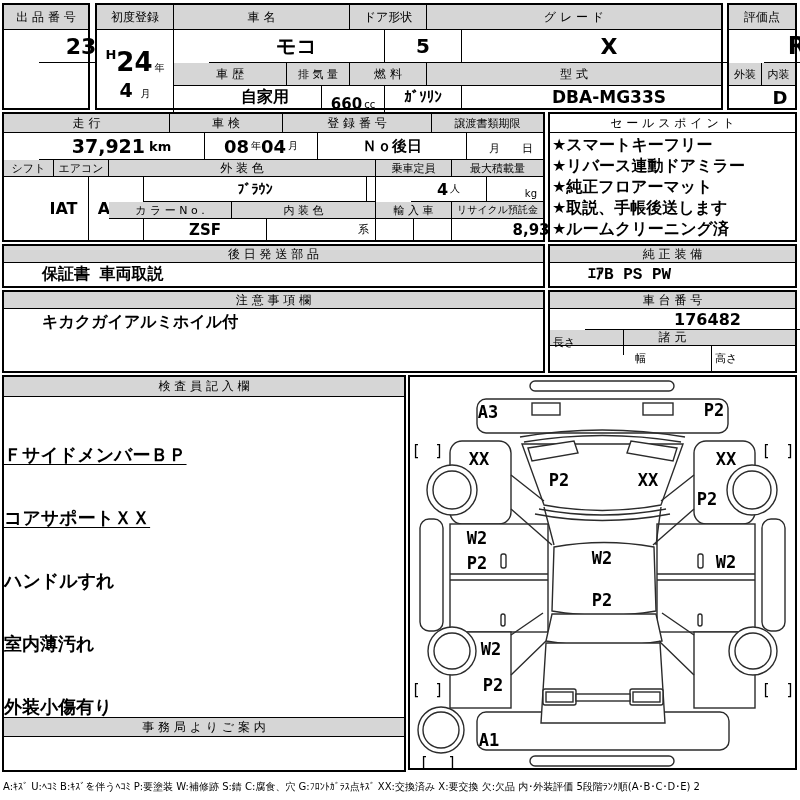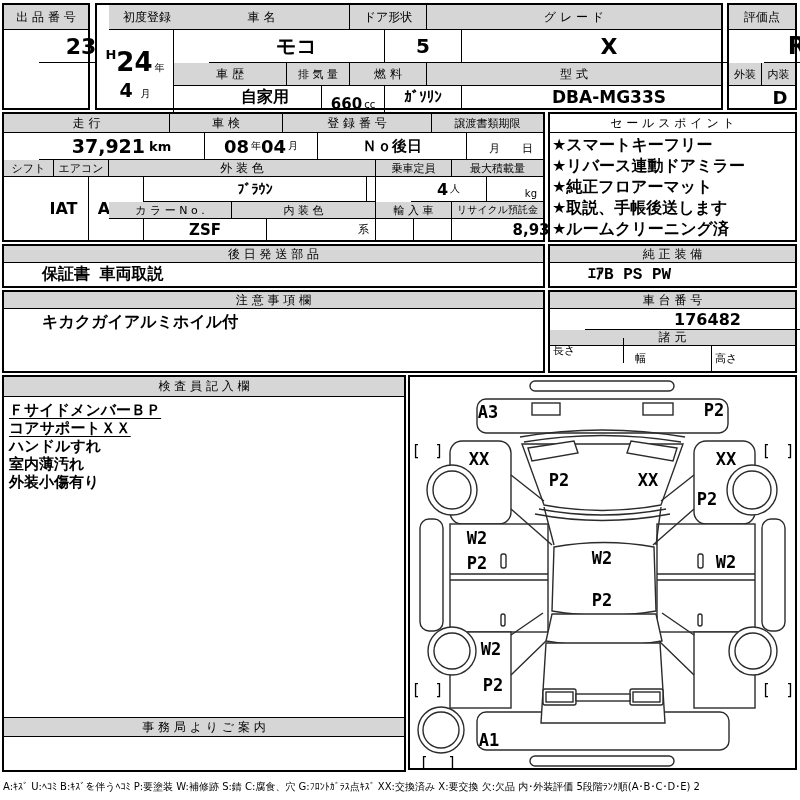--- a/index.html
+++ b/index.html
@@ -8,21 +8,21 @@
   .box{position:absolute;border:2px solid #000;box-sizing:border-box;background:#fff;}
   .c{position:absolute;box-sizing:border-box;display:flex;align-items:center;justify-content:center;
      white-space:nowrap;overflow:hidden;}
   .h{background:#d6d6d6;font-size:12px;font-weight:normal;}
   .bR{border-right:1px solid #000;} .bB{border-bottom:1px solid #000;} .bT{border-top:1px solid #000;}
   .val{font-weight:bold;margin-left:35px;}
   .unit{font-size:10px;font-weight:normal;margin-left:2px;}
   .left{justify-content:flex-start;padding-left:3px;font-family:Liberation Mono, monospace;}
   .right{justify-content:flex-end;padding-right:6px;}
   .sp-line{font-size:16px;font-weight:bold;line-height:21px;padding-left:2px;white-space:nowrap;}
-  .insp-line{font-size:15px;font-weight:bold;line-height:18px;padding-left:5px;white-space:nowrap;}
+  .insp-line{font-size:18px;font-weight:bold;line-height:18px;white-space:nowrap;margin-top:45px;}
   .insp-underline{text-decoration:underline;text-underline-offset:3px;}
   .legend{position:absolute;left:3px;top:780px;width:795px;font-size:10px;white-space:nowrap;
           letter-spacing:0;color:#000;}
   svg .ln{fill:none;stroke:#2b2b2b;stroke-width:1.4;}
   svg .wh{fill:#fff;stroke:#2b2b2b;stroke-width:1.4;}
   .dg-code{font-family:"DejaVu Sans Mono","Liberation Mono",monospace;font-size:17px;font-weight:bold;
            fill:#000;text-anchor:middle;dominant-baseline:central;}
   .dg-bracket{font-family:"DejaVu Sans Mono","Liberation Mono",monospace;font-size:15px;fill:#000;
            text-anchor:middle;dominant-baseline:central;}
 </style>
@@ -31,21 +31,21 @@
 
 <div id="sheet">
 
   <div class="box" style="left:2px;top:3px;width:88px;height:107px">
     <div class="c h bB" style="left:0;top:0;width:84px;height:25px">出 品 番 号</div>
     <div class="c val bB" style="left:0;top:25px;width:84px;height:33px;font-size:22px">23</div>
     <div class="c" style="left:0;top:58px;width:84px;height:45px"></div>
   </div>
 
   <div class="box" style="left:95px;top:3px;width:628px;height:107px">
-    <div class="c h bR bB" style="left:12px;top:0;width:77px;height:25px">初度登録</div>
+    <div class="c h bR bB" style="left:0;top:0;width:77px;height:25px">初度登録</div>
     <div class="c bR" style="left:0;top:25px;width:77px;height:88px;flex-direction:column">
       <div style="font-weight:bold">
         <span style="font-size:13px;vertical-align:top">H</span><span style="font-size:26px">24</span><span class="unit">年</span>
       </div>
       <div style="font-weight:bold;margin-top:2px">
         <span style="font-size:19px">4</span> <span class="unit">月</span>
       </div>
     </div>
     <div class="c h bR bB" style="left:77px;top:0;width:176px;height:25px">車 名</div>
     <div class="c val bR bB" style="left:77px;top:25px;width:176px;height:33px;font-size:20px">モコ</div>
@@ -144,21 +144,21 @@
   </div>
 
   <div class="box" style="left:2px;top:290px;width:543px;height:83px">
     <div class="c h bB" style="left:0;top:0;width:539px;height:17px">注 意 事 項 欄</div>
     <div class="c val left" style="left:0;top:17px;width:539px;height:24px;font-size:16px;align-items:flex-start;padding-top:3px">キカクガイアルミホイル付</div>
   </div>
   <div class="box" style="left:548px;top:290px;width:249px;height:83px">
     <div class="c h bB" style="left:0;top:0;width:245px;height:17px">車 台 番 号</div>
     <div class="c val bB" style="left:0;top:17px;width:245px;height:21px;font-size:16px">176482</div>
     <div class="c h bB" style="left:0;top:38px;width:245px;height:16px">諸 元</div>
-    <div class="c bR left" style="left:0;top:46px;width:74px;height:25px;font-size:11px">長さ</div>
+    <div class="c bR left" style="left:0;top:38px;width:74px;height:25px;font-size:11px">長さ</div>
     <div class="c bR left" style="left:82px;top:54px;width:80px;height:25px;font-size:11px">幅</div>
     <div class="c left" style="left:162px;top:54px;width:83px;height:25px;font-size:11px">高さ</div>
   </div>
 
   <div class="box" style="left:2px;top:375px;width:404px;height:397px">
     <div class="c h bB" style="left:0;top:0;width:400px;height:20px">検 査 員 記 入 欄</div>
     <div style="position:absolute;left:0;top:24px;width:400px;height:314px">
         <div class="insp-line insp-underline">ＦサイドメンバーＢＰ</div>
         <div class="insp-line insp-underline">コアサポートＸＸ</div>
         <div class="insp-line">ハンドルすれ</div>

